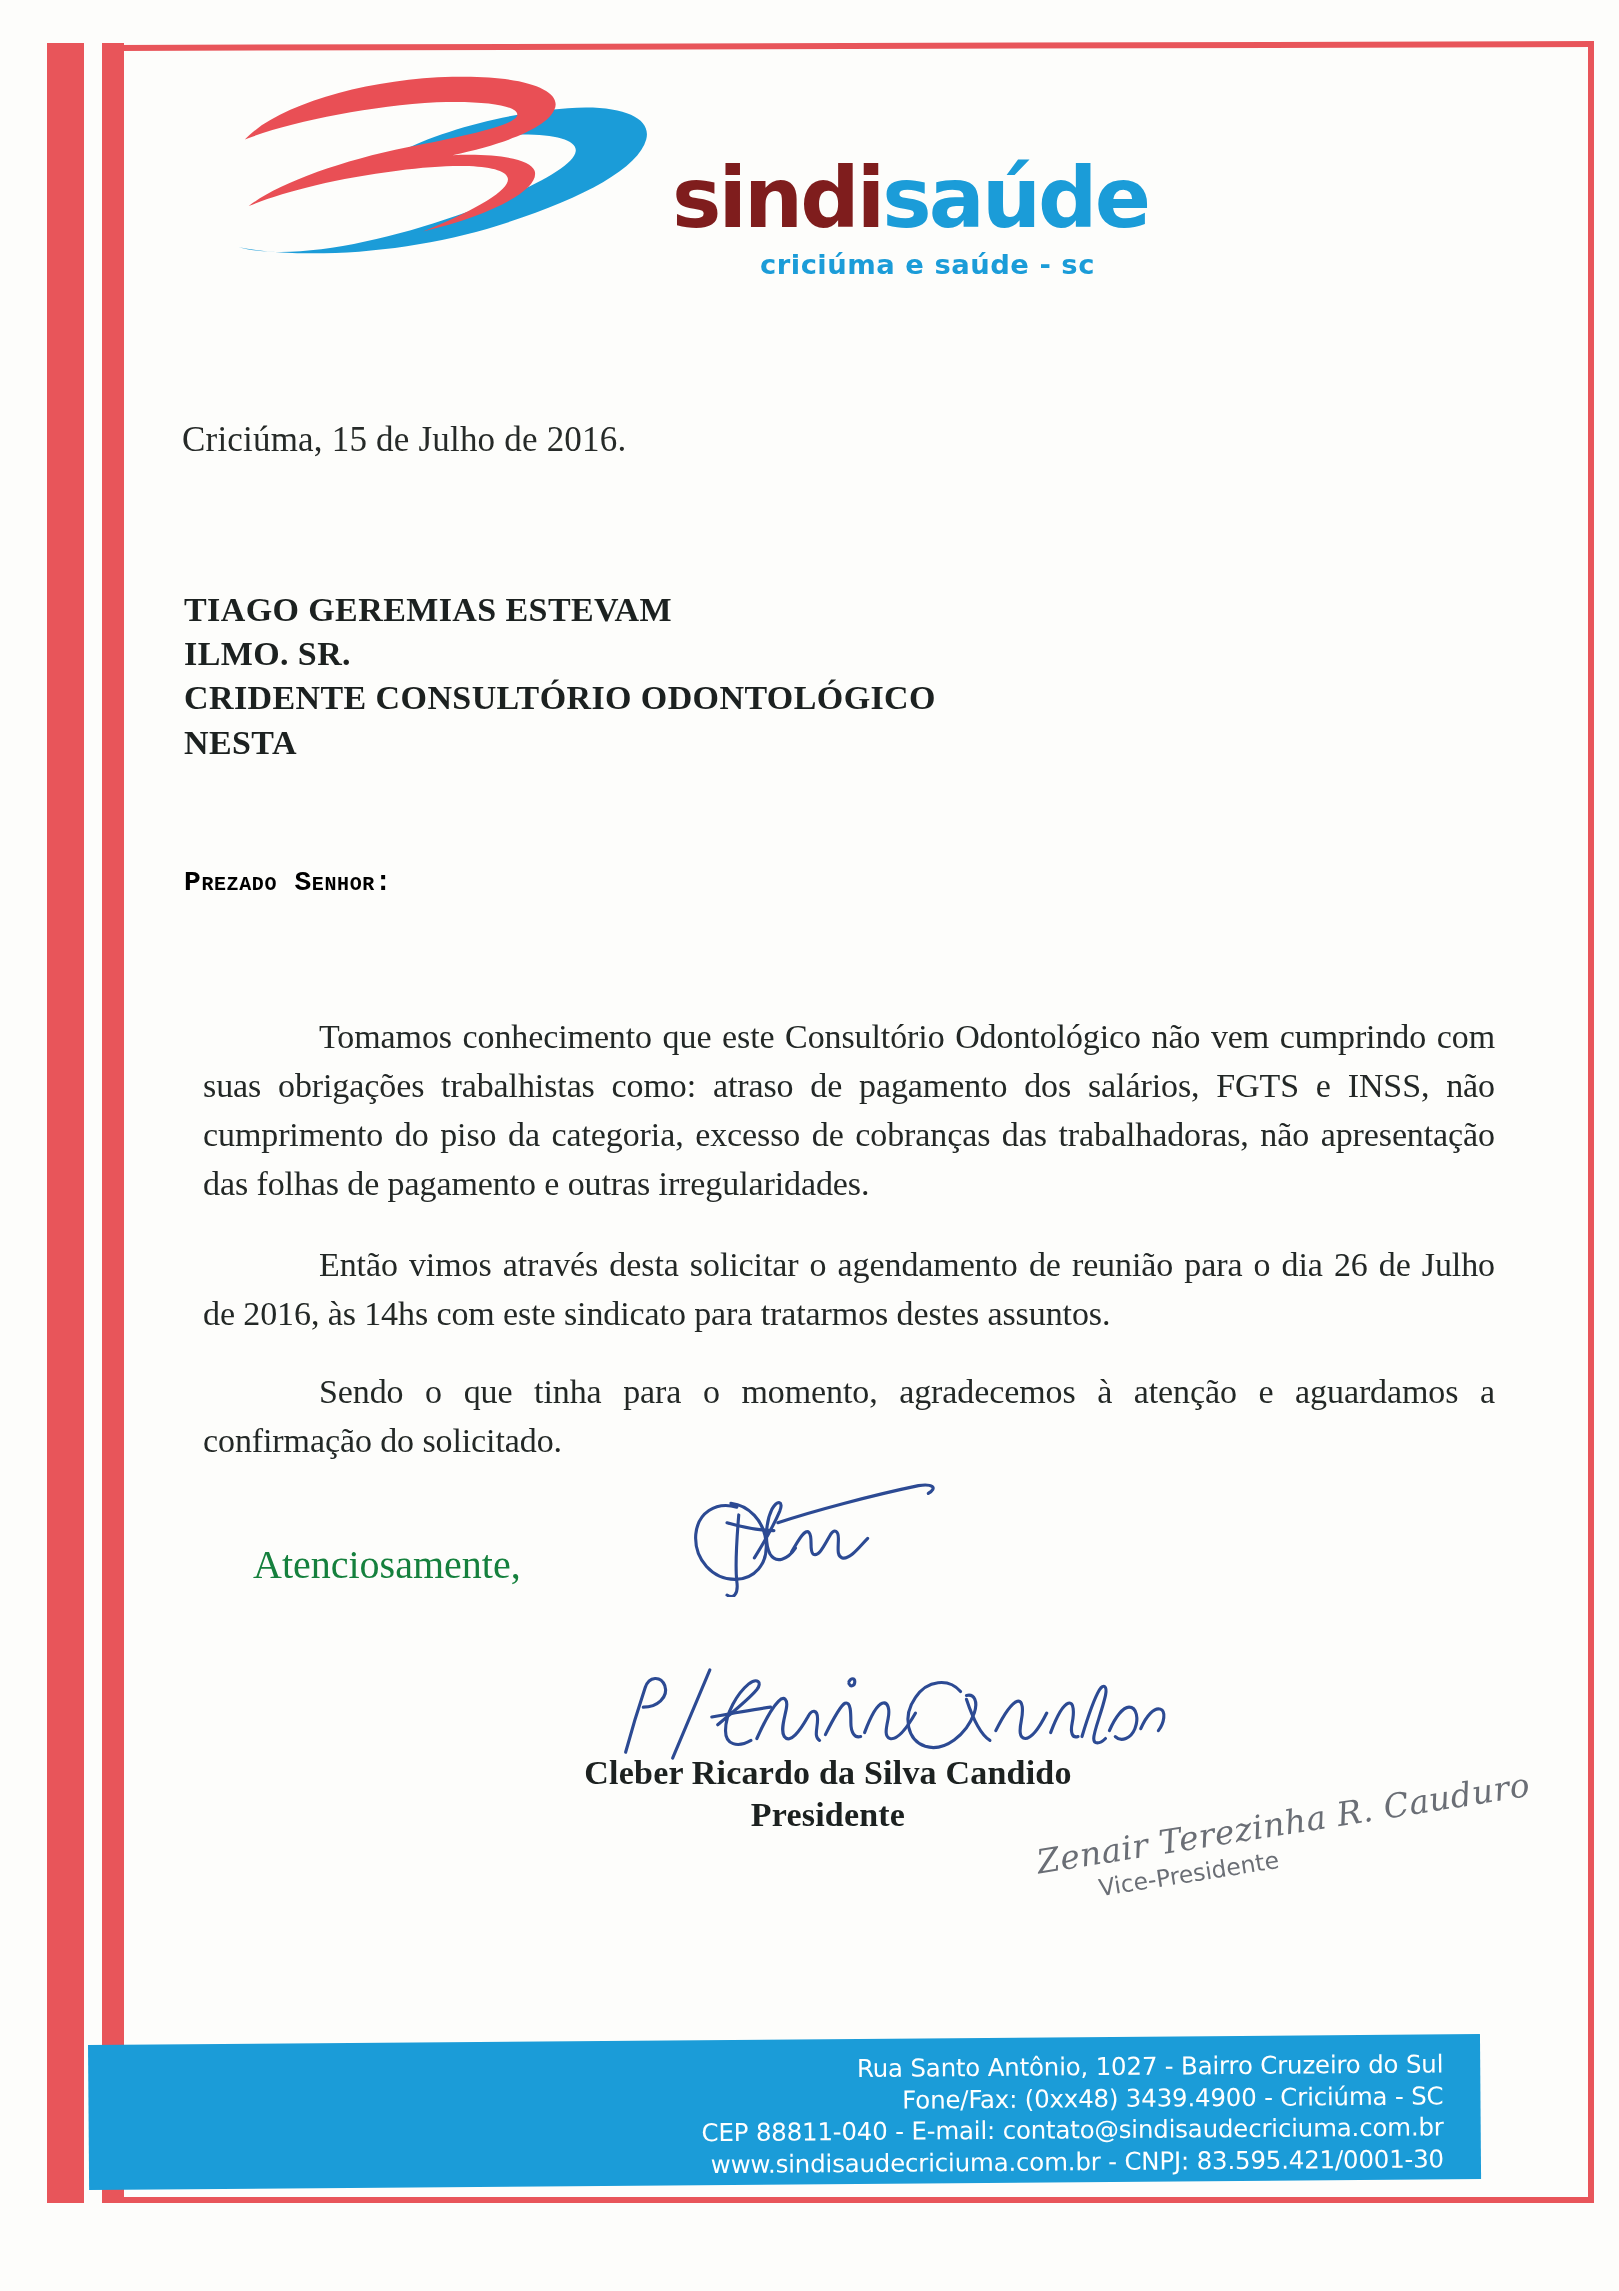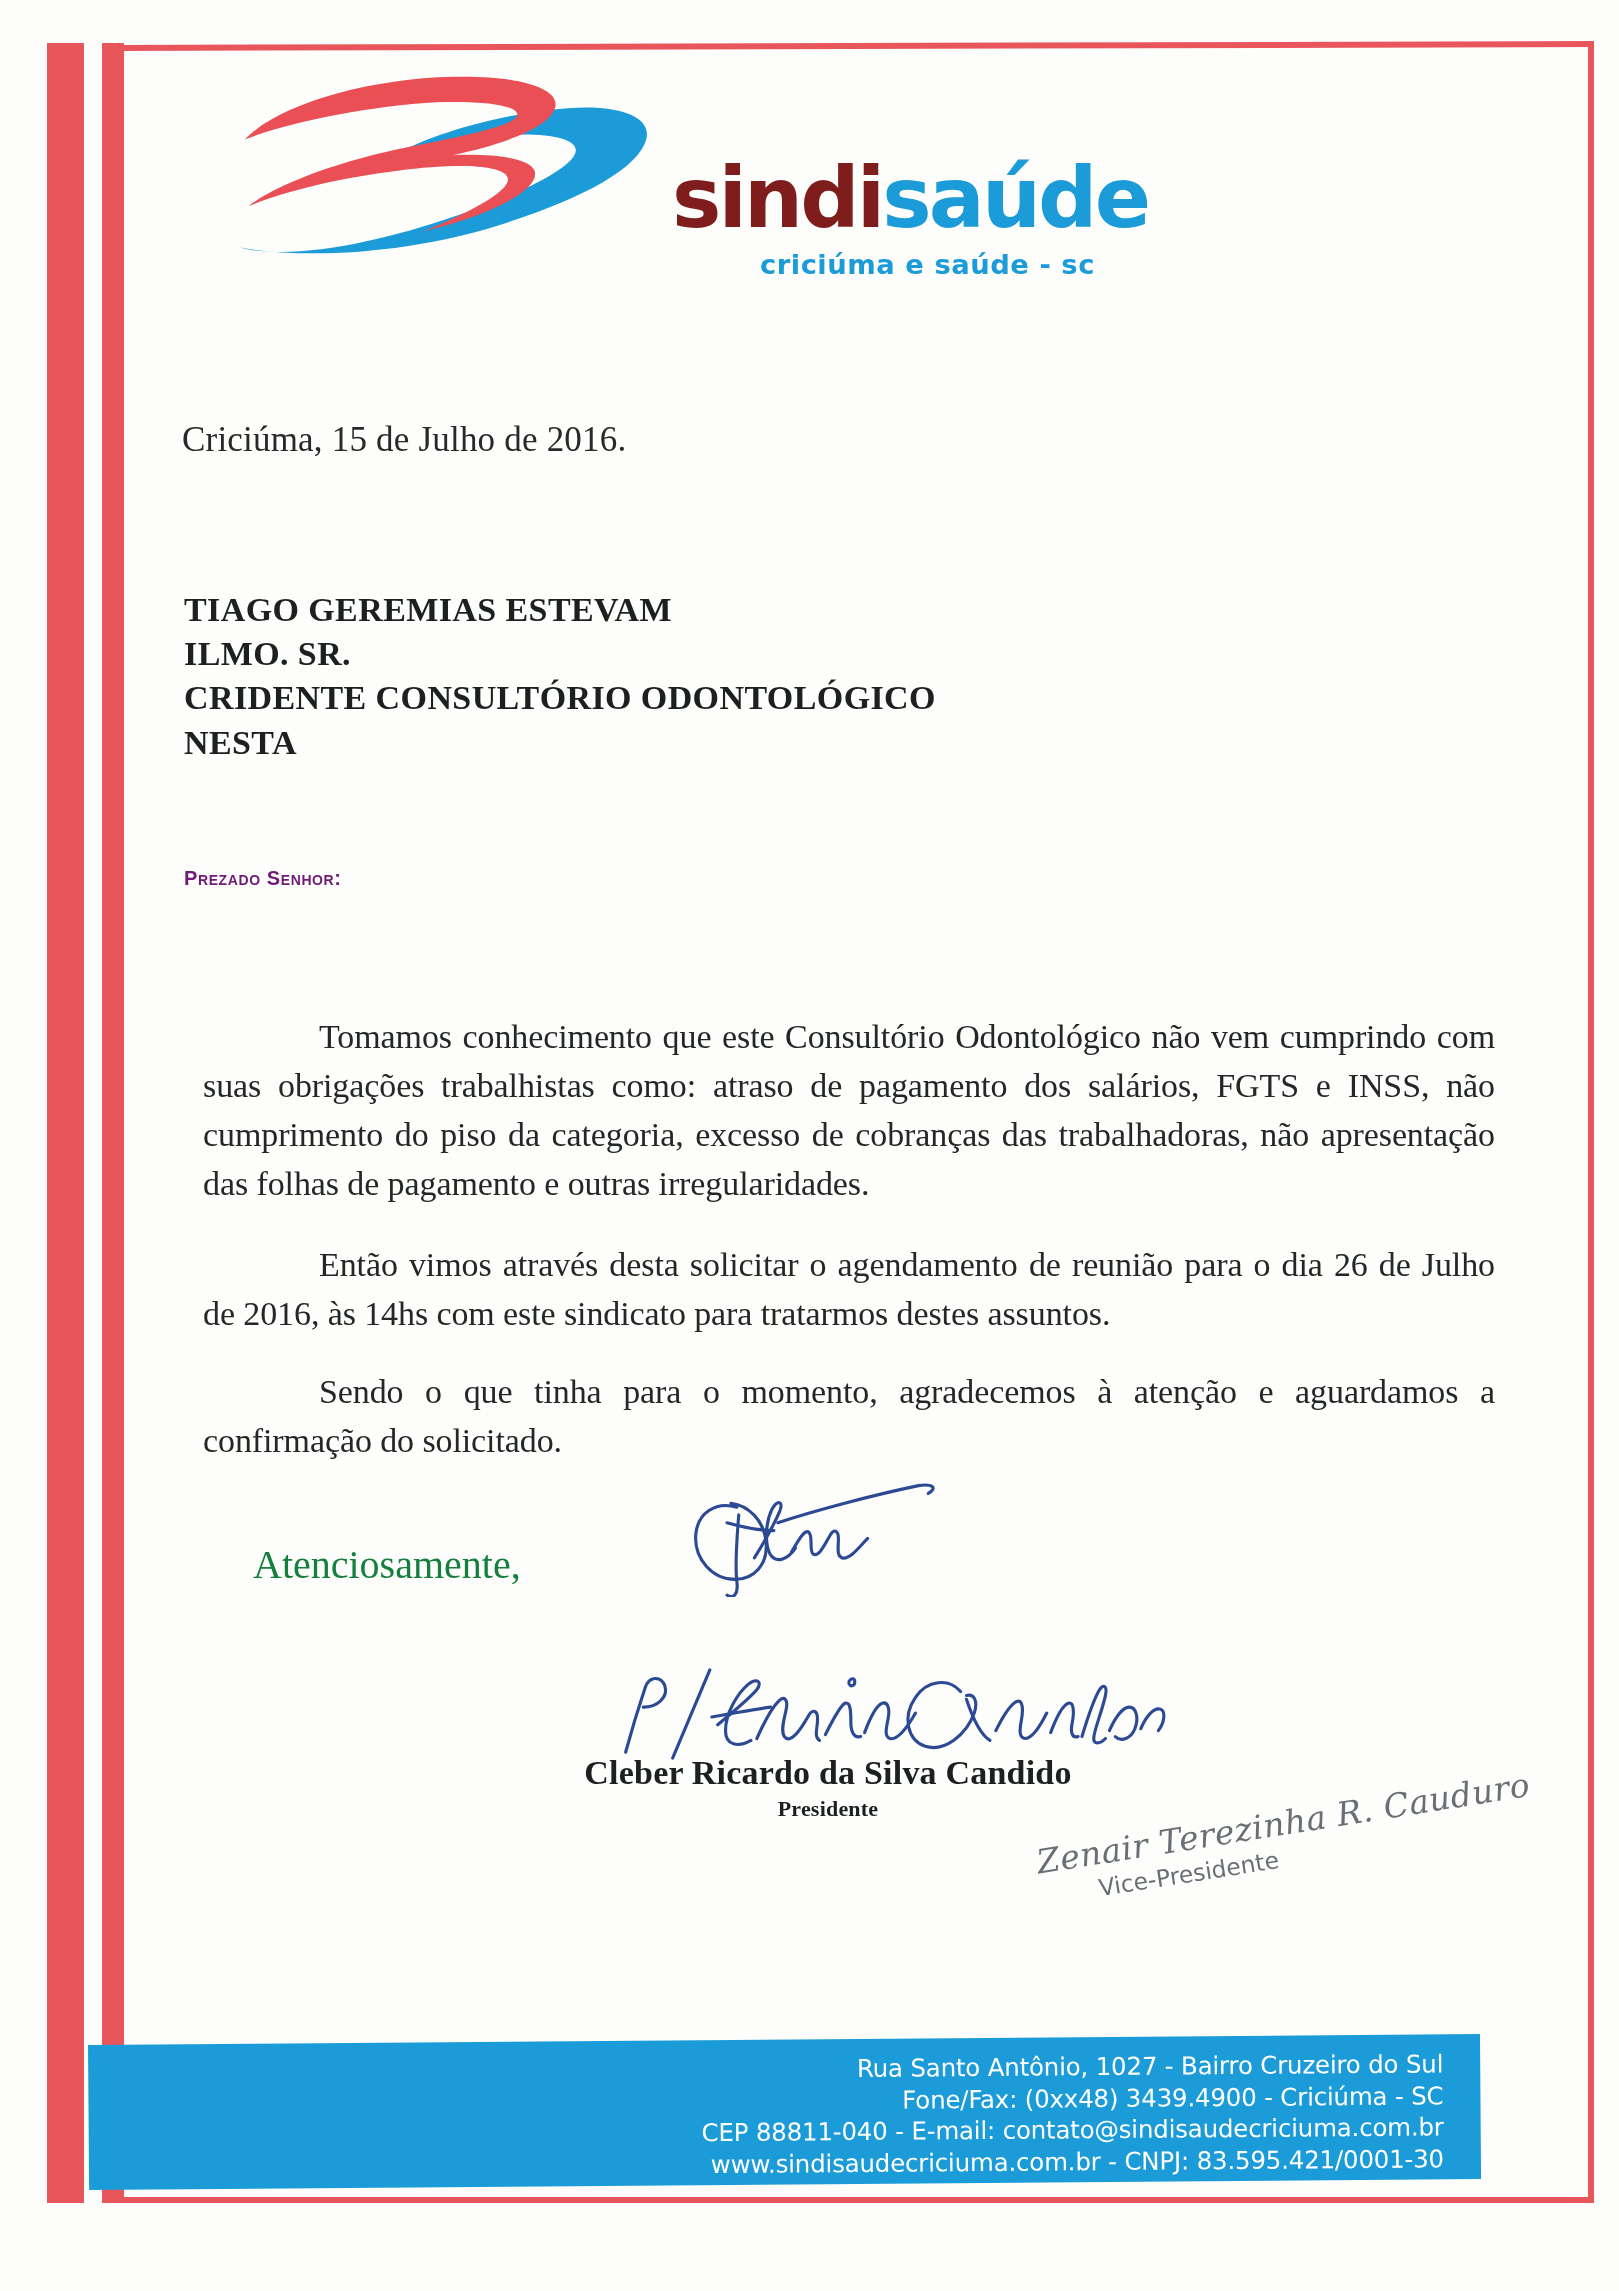--- a/index.html
+++ b/index.html
@@ -108,24 +108,24 @@
     font-weight: 700;
     color: #1c2120;
     line-height: 1.30;
     letter-spacing: 0.4px;
   }
   .addressee div { white-space: nowrap; }
 
   .salutation {
     position: absolute;
     left: 2px; top: 867px;
-    font-family: Liberation Sans, sans-serif;
-    font-weight: 700;
-    font-size: 20px;
-    color: #701a75;
+    font-family: Liberation Mono, monospace;
+    font-weight: 700;
+    font-size: 28px;
+    color: #000000;
     font-variant: small-caps;
     letter-spacing: 0.6px;
     white-space: nowrap;
   }
 
   .para {
     position: absolute;
     left: 0;
     width: 1292px;
     font-size: 34px;
@@ -166,21 +166,21 @@
     width: 1292px;
     text-align: center;
   }
   .signer-name {
     font-size: 34px;
     font-weight: 700;
     color: #1c2120;
     letter-spacing: 0.2px;
   }
   .signer-title {
-    font-size: 22px;
+    font-size: 34px;
     font-weight: 700;
     color: #1c2120;
     margin-top: 3.9px;
     letter-spacing: 0.2px;
   }
 
   .vp-stamp {
     position: absolute;
     left: 1034px; top: 1843px;
     width: 323px; height: 108px;

